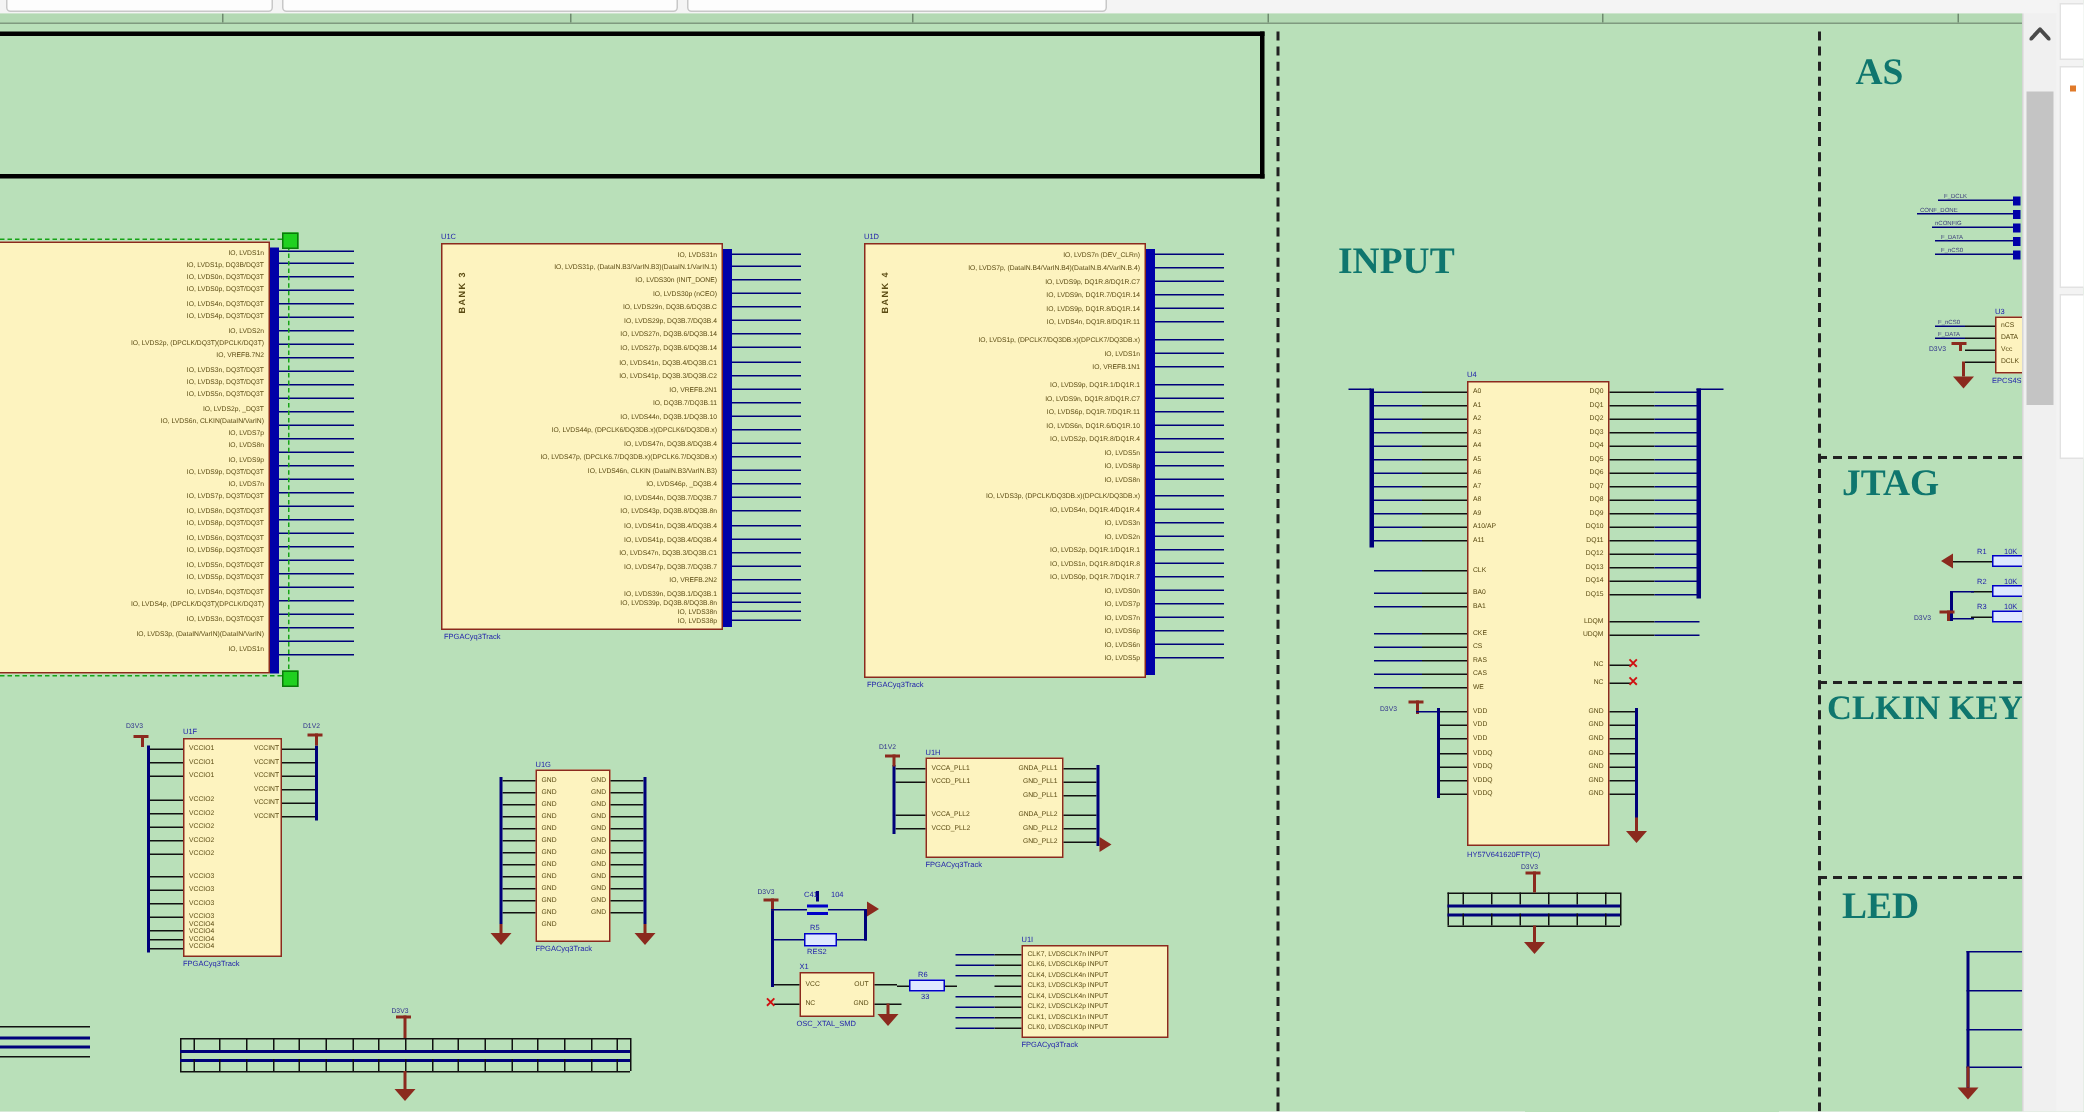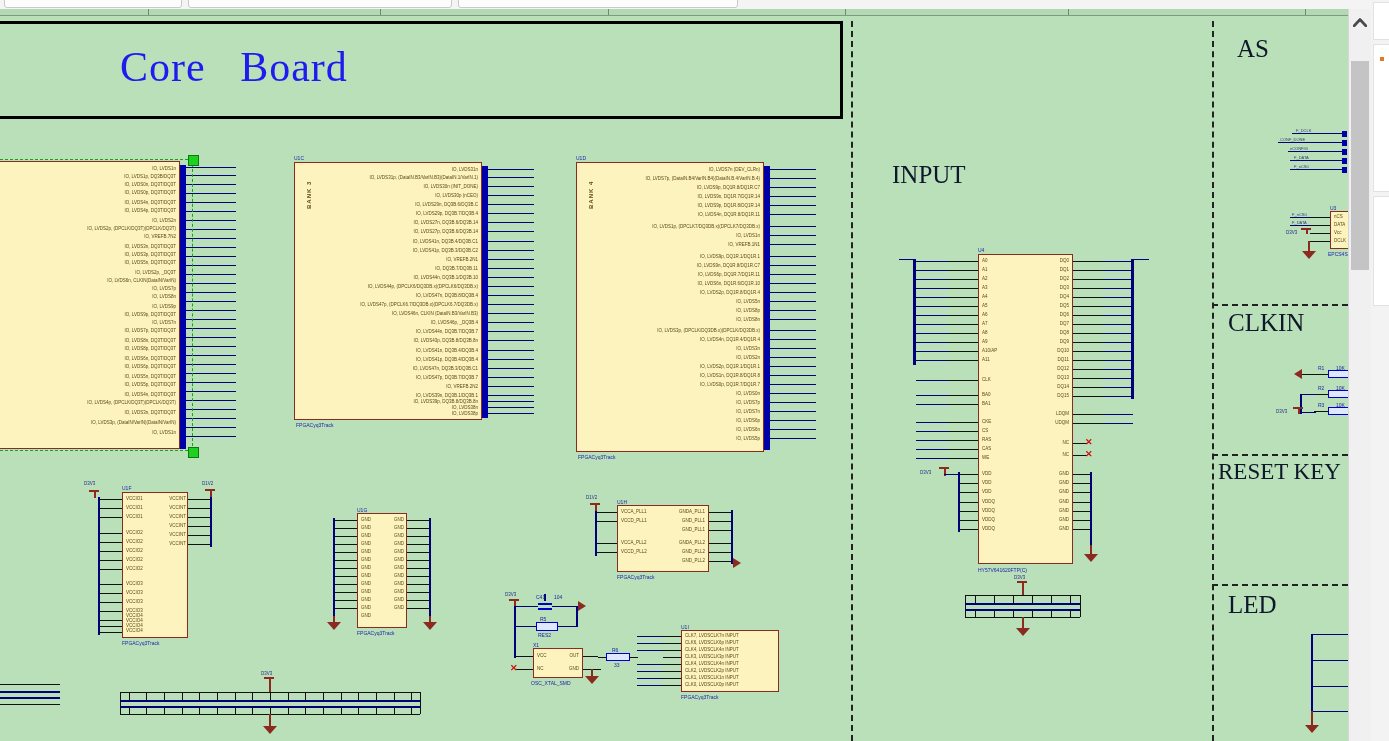--- a/index.html
+++ b/index.html
@@ -17,21 +17,21 @@
 
   
   .titleblock{position:absolute;left:-8px;top:12px;width:848px;height:92px;border:3px solid #000;border-left:none;background:transparent;}
   .title-text{position:absolute;left:120px;top:34px;font-family:"Liberation Serif",serif;font-size:42px;color:#1c1cf0;letter-spacing:1px;white-space:pre;}
 
   
   .vdash{position:absolute;width:0;border-left:2px dashed #222;}
   .hdash{position:absolute;height:0;border-top:2px dashed #222;}
 
   
-  .sect{position:absolute;font-family:"Liberation Serif",serif;color:#0f172a;font-size:25px;font-weight:normal;white-space:nowrap;}
+  .sect{position:absolute;font-family:"Liberation Serif",serif;color:#0f766e;font-size:25px;font-weight:bold;white-space:nowrap;}
   .sect.small{font-size:23px;}
 
   
   .part{position:absolute;background:#fdf3bf;border:1.5px solid #8b2a1e;box-sizing:border-box;}
   .refdes{position:absolute;font-size:5px;color:#2222aa;white-space:nowrap;}
   .partname{position:absolute;font-size:5px;color:#2222aa;white-space:nowrap;}
   .pinlbl{position:absolute;font-size:4.5px;color:#5a4a12;white-space:nowrap;line-height:1;}
   .pinlbl.r{text-align:right;}
   .vlabel{position:absolute;font-size:6px;color:#5a4a12;white-space:nowrap;
           transform-origin:0 0;transform:rotate(-90deg);letter-spacing:1px;font-weight:bold;}
@@ -87,32 +87,31 @@
     <div class="canvas-ruler">
       <i style="left:148px"></i>
         <i style="left:380px"></i>
         <i style="left:608px"></i>
       <i style="left:845px"></i>
         <i style="left:1068px"></i>
         <i style="left:1305px"></i>
     </div>
 
     <div class="titleblock"></div>
-    <div class="title-text">Core   Board</div>
 
     <div class="vdash" style="left:851px;top:12px;height:720px;"></div>
     <div class="vdash" style="left:1212px;top:12px;height:720px;"></div>
     <div class="hdash" style="left:1212px;top:295px;width:136px;"></div>
     <div class="hdash" style="left:1212px;top:445px;width:136px;"></div>
     <div class="hdash" style="left:1212px;top:575px;width:136px;"></div>
 
     <div class="sect" style="left:892px;top:152px;">INPUT</div>
     <div class="sect" style="left:1237px;top:26px;">AS</div>
-    <div class="sect" style="left:1228px;top:300px;">CLKIN</div>
-    <div class="sect small" style="left:1218px;top:450px;">RESET KEY</div>
+    <div class="sect" style="left:1228px;top:300px;">JTAG</div>
+    <div class="sect small" style="left:1218px;top:450px;">CLKIN KEY</div>
     <div class="sect" style="left:1228px;top:582px;">LED</div>
 
     <div class="part" style="left:-120px;top:152px;width:300px;height:288px;"></div>
 
     <div>
       <div class="pinlbl r" style="left:-10px;top:158px;width:186px;">IO, LVDS1n</div>
       <div class="pinlbl r" style="left:-10px;top:166px;width:186px;">IO, LVDS1p, DQ3B/DQ3T</div>
       <div class="pinlbl r" style="left:-10px;top:174px;width:186px;">IO, LVDS0n, DQ3T/DQ3T</div>
       <div class="pinlbl r" style="left:-10px;top:182px;width:186px;">IO, LVDS0p, DQ3T/DQ3T</div>
       <div class="pinlbl r" style="left:-10px;top:192px;width:186px;">IO, LVDS4n, DQ3T/DQ3T</div>

